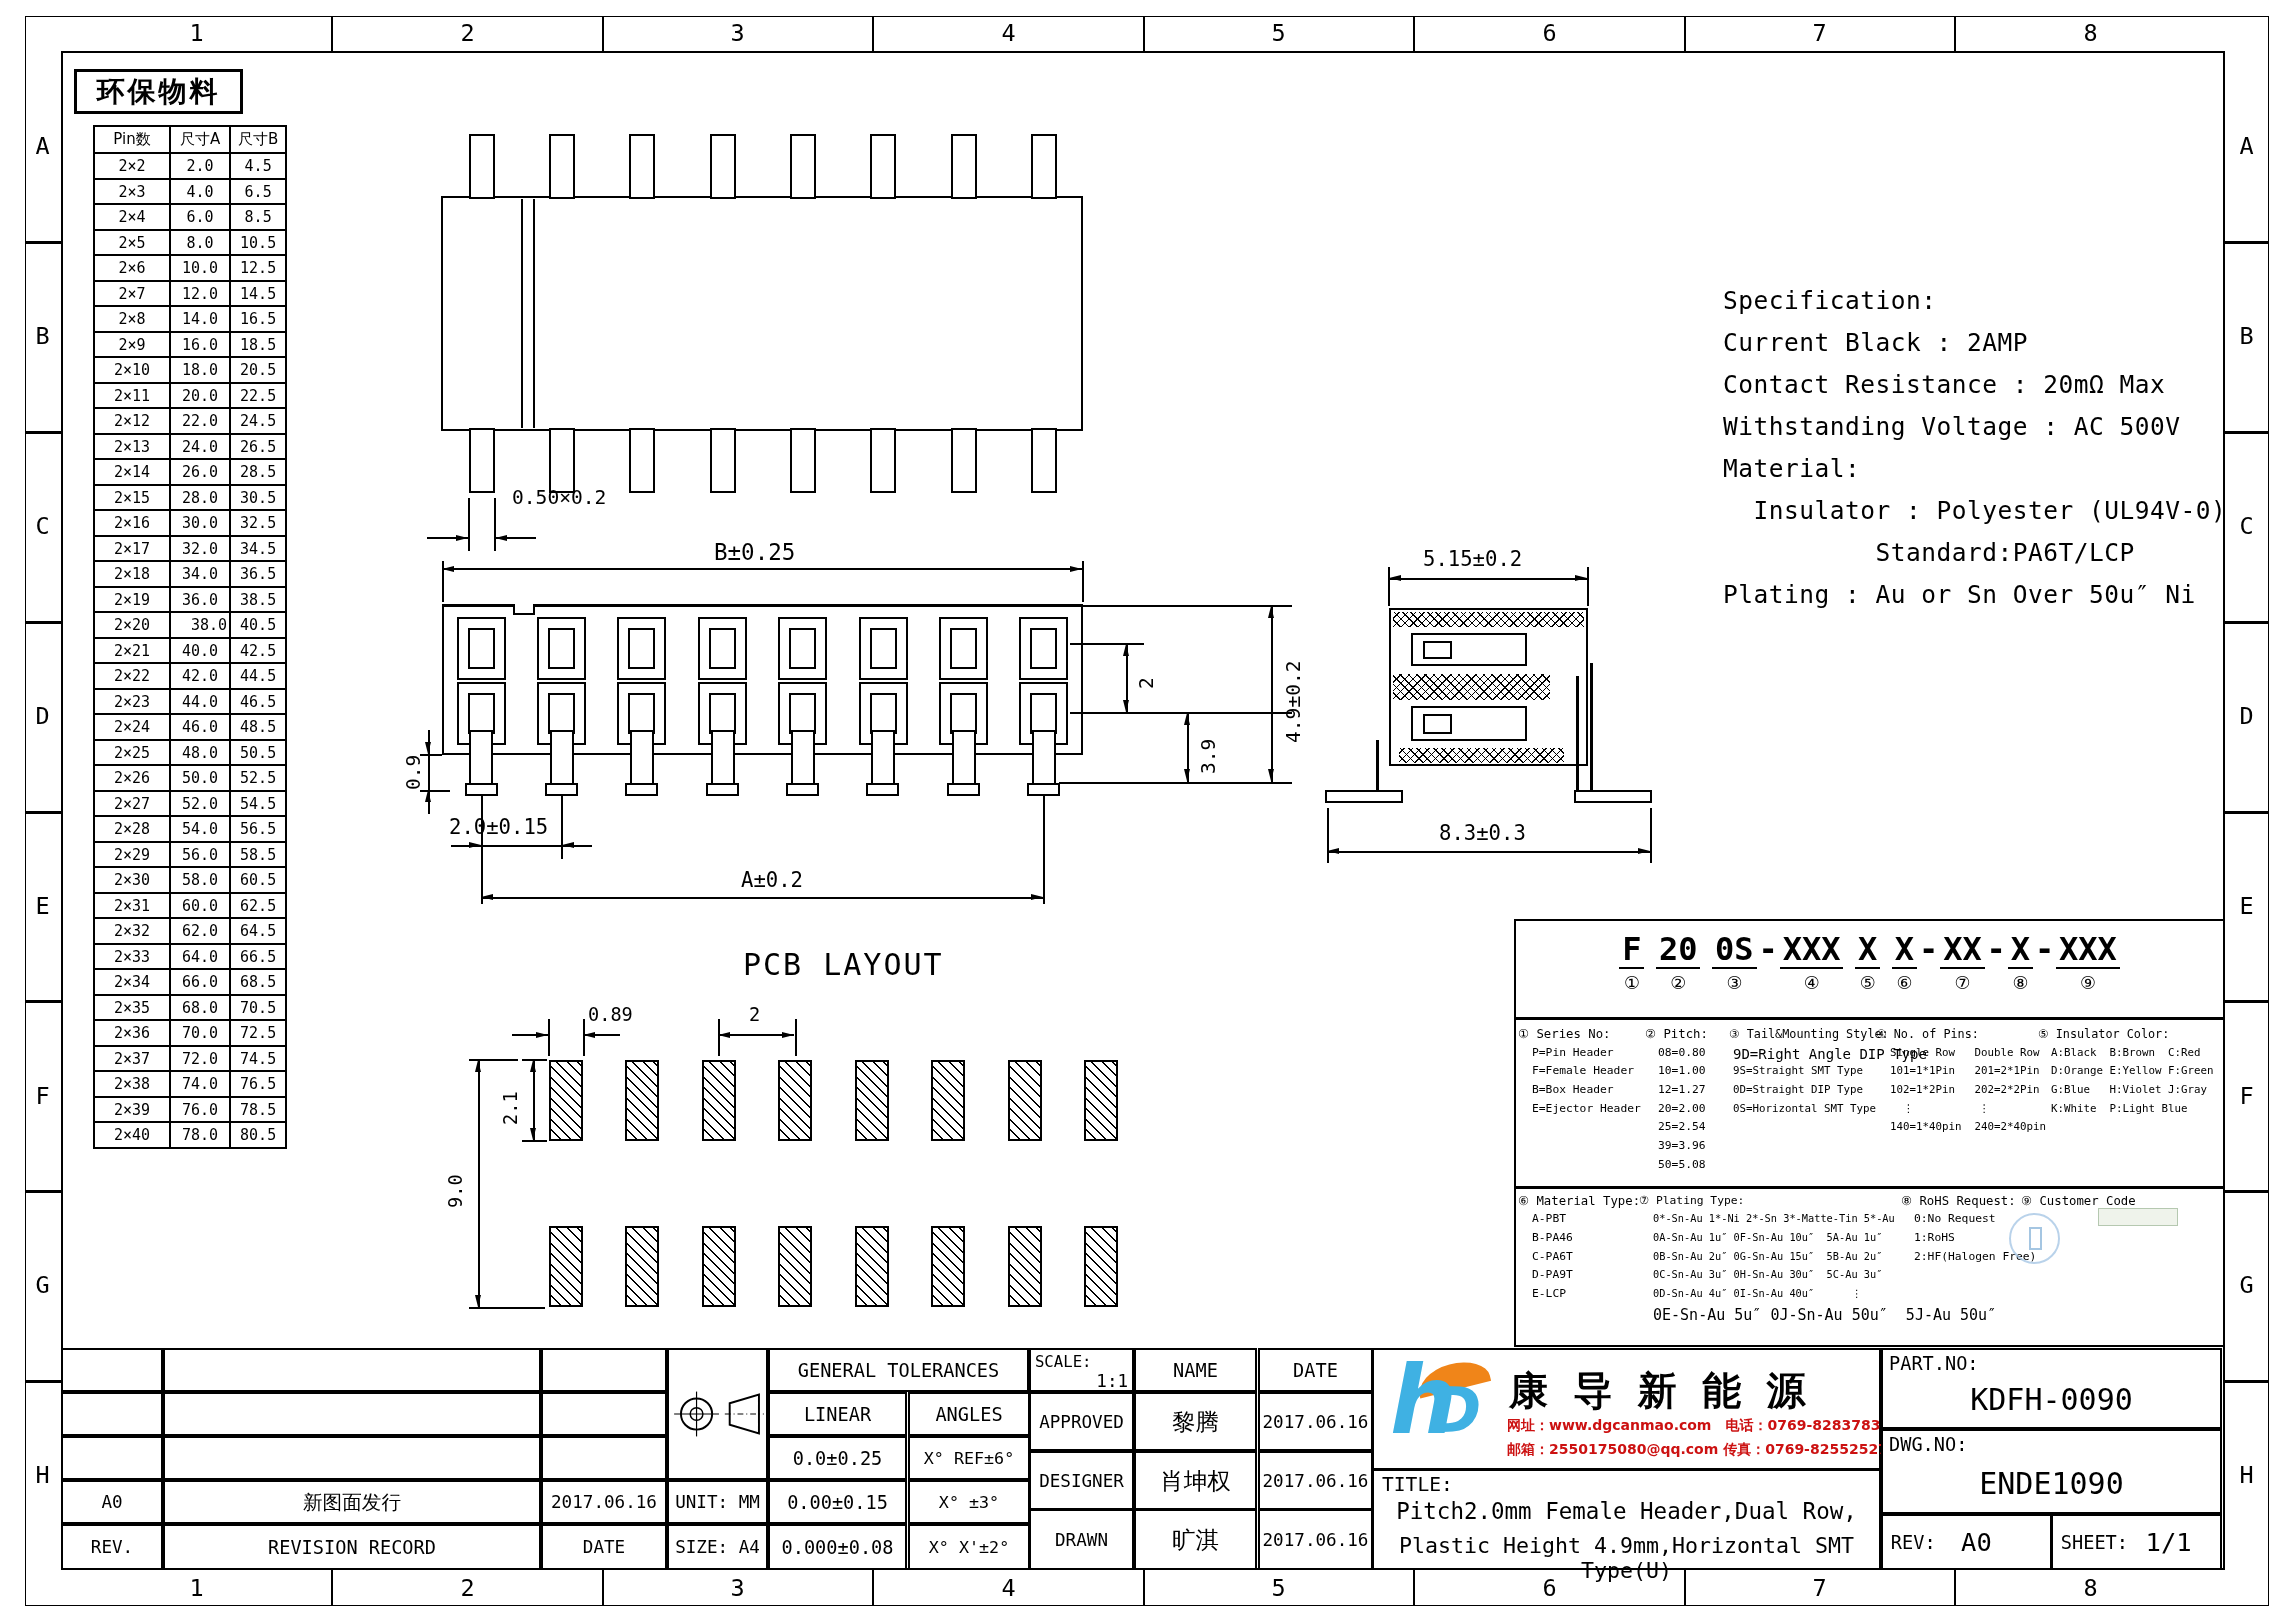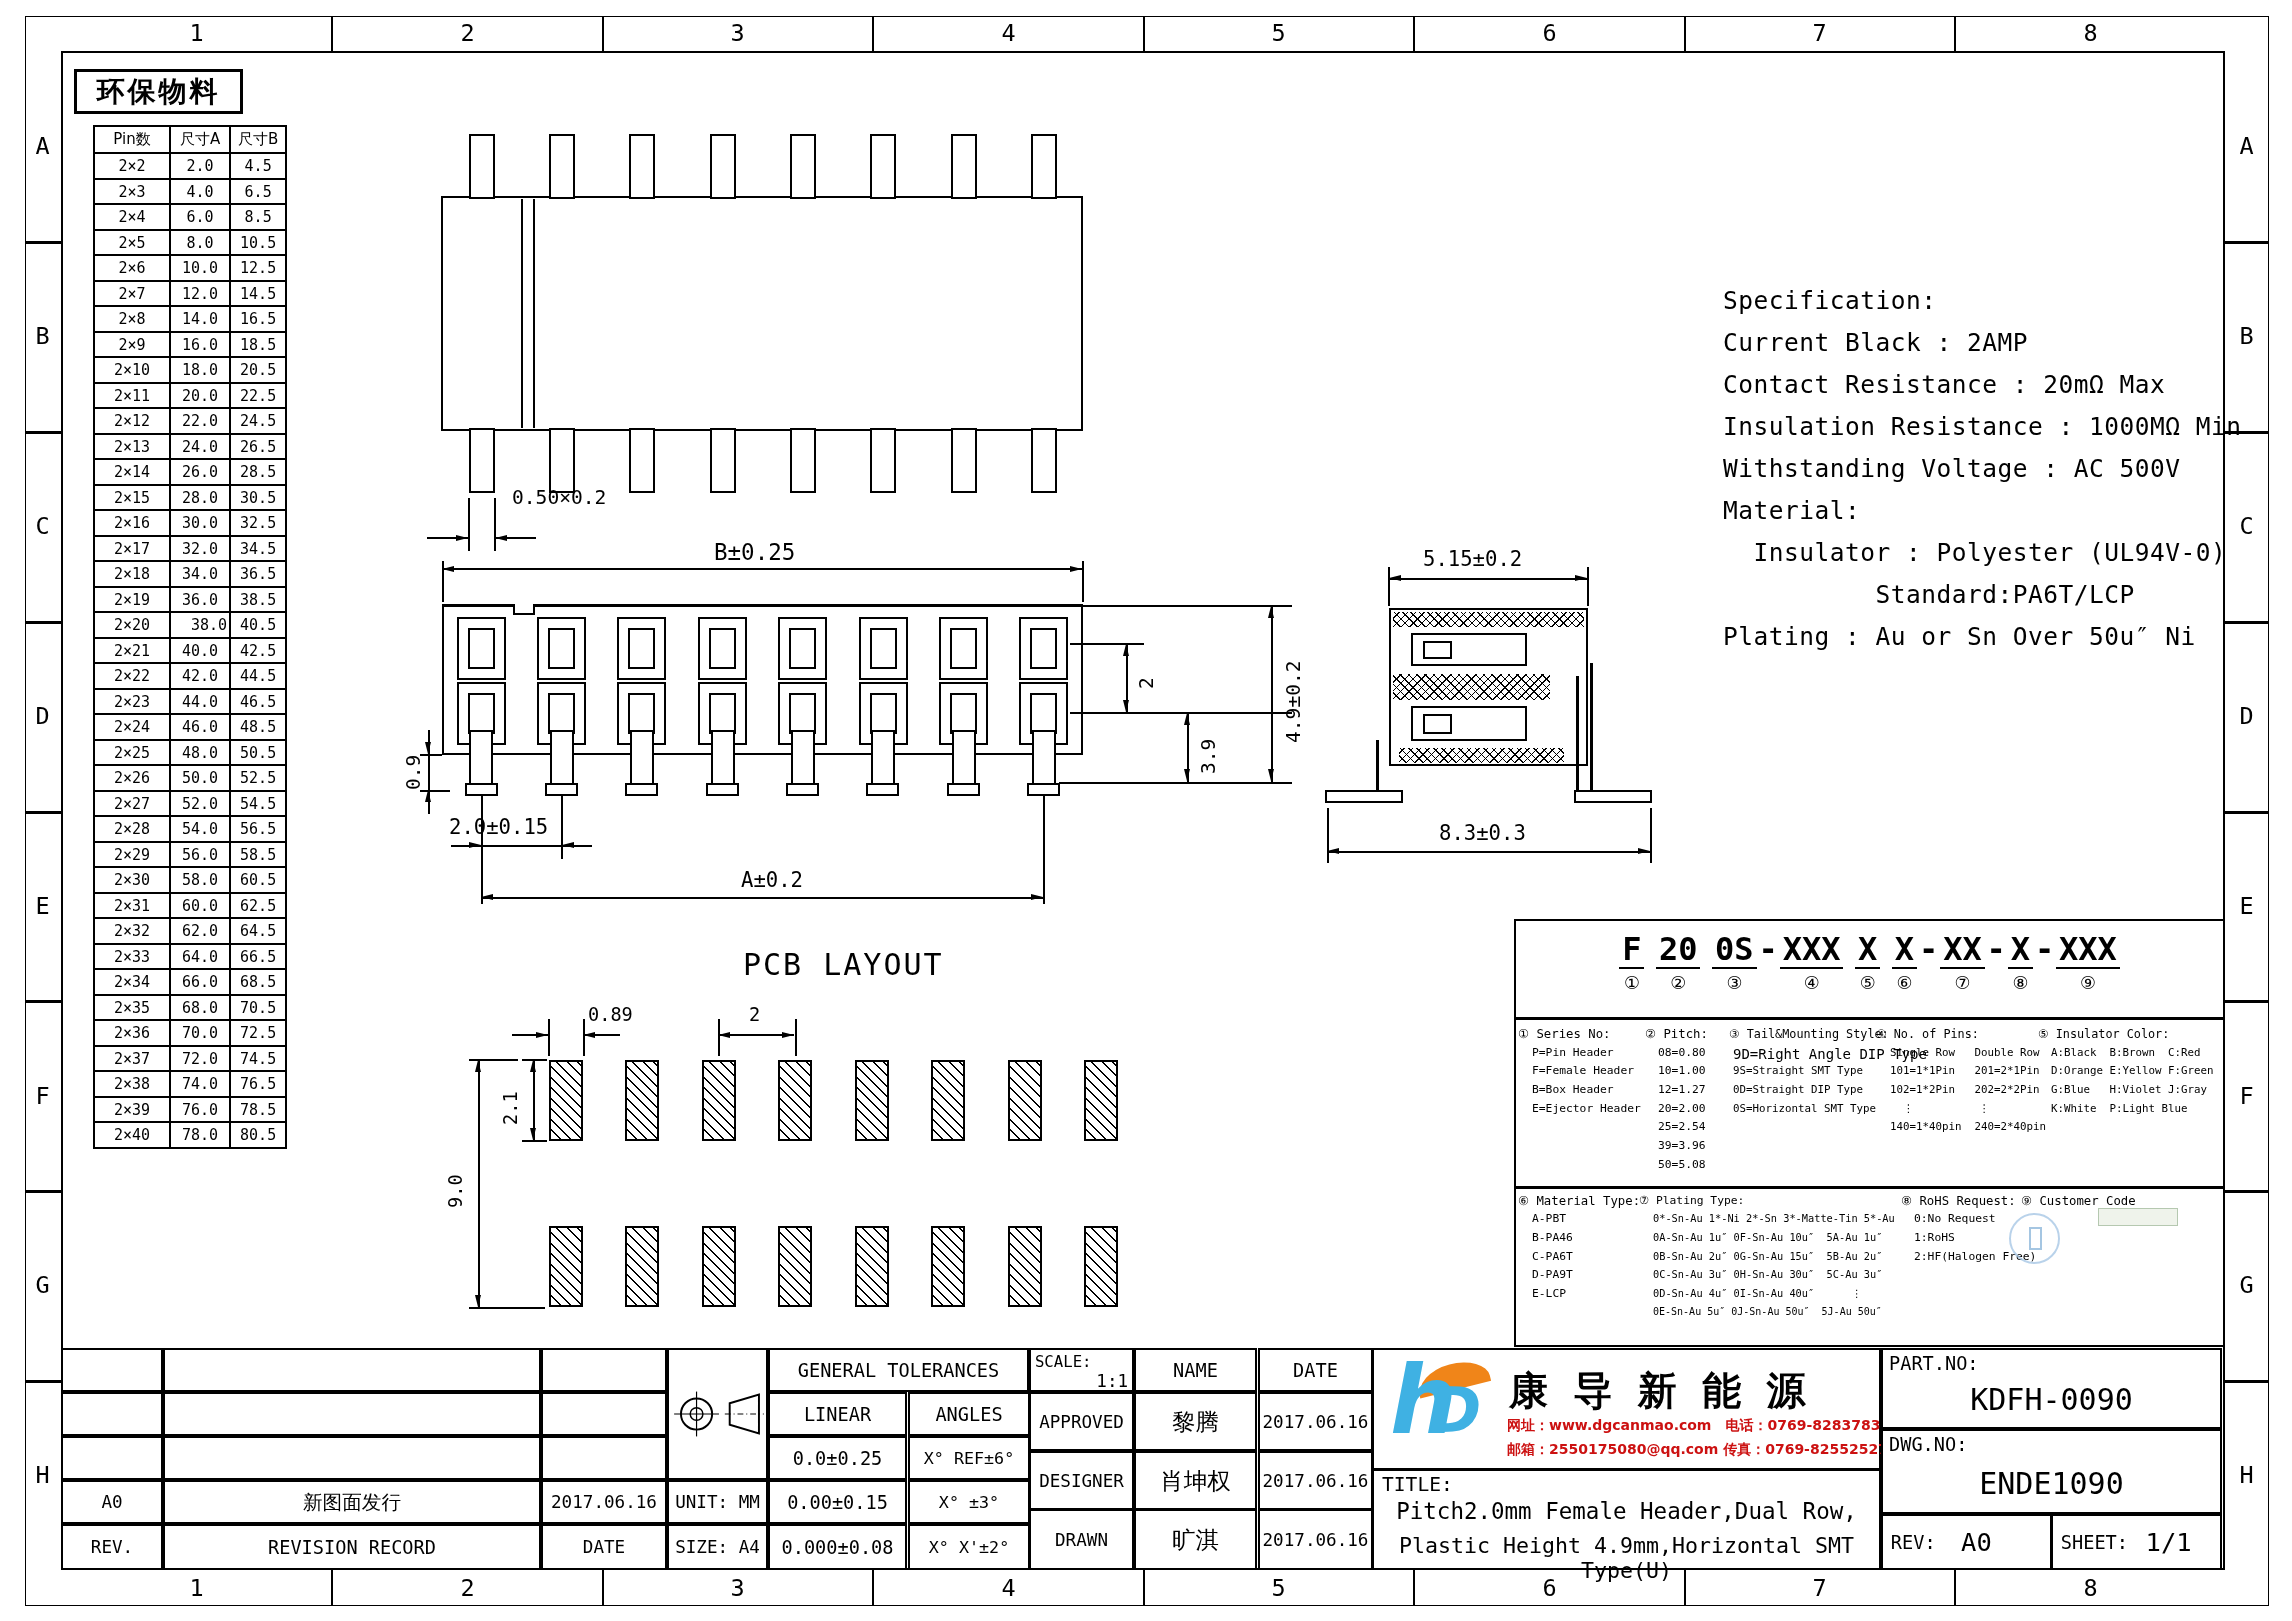--- a/index.html
+++ b/index.html
@@ -555,21 +555,20 @@
     <div class="ln" style="left:478px;top:1060px;width:1.5px;height:248px"></div>
     <div class="aw u" style="left:475px;top:1060px"></div>
     <div class="aw d" style="left:475px;top:1295px"></div>
     <div class="vlab" style="left:445px;top:1208px;font-size:18.6px">9.0</div>
   </div>
 
   <div class="abs" id="spec-block" style="left:1723px;top:286px;width:549px">
       <div class="pre" style="position:relative;font-size:24.5px;height:42px;letter-spacing:0.5px">Specification:</div>
       <div class="pre" style="position:relative;font-size:24.5px;height:42px;letter-spacing:0.5px">Current Black : 2AMP</div>
       <div class="pre" style="position:relative;font-size:24.5px;height:42px;letter-spacing:0.5px">Contact Resistance : 20mΩ Max</div>
-      <div class="pre" style="position:relative;font-size:24.5px;height:42px;letter-spacing:0.5px">Insulation Resistance : 1000MΩ Min</div>
       <div class="pre" style="position:relative;font-size:24.5px;height:42px;letter-spacing:0.5px">Withstanding Voltage : AC 500V</div>
       <div class="pre" style="position:relative;font-size:24.5px;height:42px;letter-spacing:0.5px">Material:</div>
       <div class="pre" style="position:relative;font-size:24.5px;height:42px;letter-spacing:0.5px">  Insulator : Polyester (UL94V-0)</div>
       <div class="pre" style="position:relative;font-size:24.5px;height:42px;letter-spacing:0.5px">          Standard:PA6T/LCP</div>
       <div class="pre" style="position:relative;font-size:24.5px;height:42px;letter-spacing:0.5px">Plating : Au or Sn Over 50u″ Ni</div>
     </div>
 
   <div class="abs" style="left:1514px;top:919px;width:711px;height:428px;border:2.5px solid #000;box-sizing:border-box"></div>
   <div class="ln" style="left:1514px;top:1017px;width:711px;height:2.5px"></div>
   <div class="ln" style="left:1514px;top:1186px;width:711px;height:2.5px"></div>
@@ -650,21 +649,21 @@
       <div class="lg-l" style="left:1532px;top:1231px;font-size:11.3px">B-PA46</div>
       <div class="lg-l" style="left:1532px;top:1250px;font-size:11.3px">C-PA6T</div>
       <div class="lg-l" style="left:1532px;top:1268px;font-size:11.3px">D-PA9T</div>
       <div class="lg-l" style="left:1532px;top:1287px;font-size:11.3px">E-LCP</div>
       <div class="lg-h" style="left:1639px;top:1194px;font-size:11.3px">⑦ Plating Type:</div>
       <div class="lg-l" style="left:1653px;top:1212px;font-size:10.3px">0*-Sn-Au 1*-Ni 2*-Sn 3*-Matte-Tin 5*-Au</div>
       <div class="lg-l" style="left:1653px;top:1231px;font-size:10.3px">0A-Sn-Au 1u″ 0F-Sn-Au 10u″  5A-Au 1u″</div>
       <div class="lg-l" style="left:1653px;top:1250px;font-size:10.3px">0B-Sn-Au 2u″ 0G-Sn-Au 15u″  5B-Au 2u″</div>
       <div class="lg-l" style="left:1653px;top:1268px;font-size:10.3px">0C-Sn-Au 3u″ 0H-Sn-Au 30u″  5C-Au 3u″</div>
       <div class="lg-l" style="left:1653px;top:1287px;font-size:10.3px">0D-Sn-Au 4u″ 0I-Sn-Au 40u″      ⋮</div>
-      <div class="lg-l" style="left:1653px;top:1306px;font-size:10px">0E-Sn-Au 5u″ 0J-Sn-Au 50u″  5J-Au 50u″</div>
+      <div class="lg-l" style="left:1653px;top:1306px;font-size:15px">0E-Sn-Au 5u″ 0J-Sn-Au 50u″  5J-Au 50u″</div>
       <div class="lg-h" style="left:1901px;top:1194px;font-size:12.3px">⑧ RoHS Request:</div>
       <div class="lg-l" style="left:1914px;top:1212px;font-size:11.3px">0:No Request</div>
       <div class="lg-l" style="left:1914px;top:1231px;font-size:11.3px">1:RoHS</div>
       <div class="lg-l" style="left:1914px;top:1250px;font-size:11.3px">2:HF(Halogen Free)</div>
       <div class="lg-h" style="left:2021px;top:1194px;font-size:12.3px">⑨ Customer Code</div>
     </div>
 
   <div class="abs" style="left:2009px;top:1213px;width:51px;height:51px;border:2.9px solid #a8c8e6;border-radius:50%;opacity:.8;box-sizing:border-box">
     <span class="abs" style="left:17.6px;top:11.8px;width:13.7px;height:23.5px;border:2px solid #8fb8dc;box-sizing:border-box"></span>
   </div>

